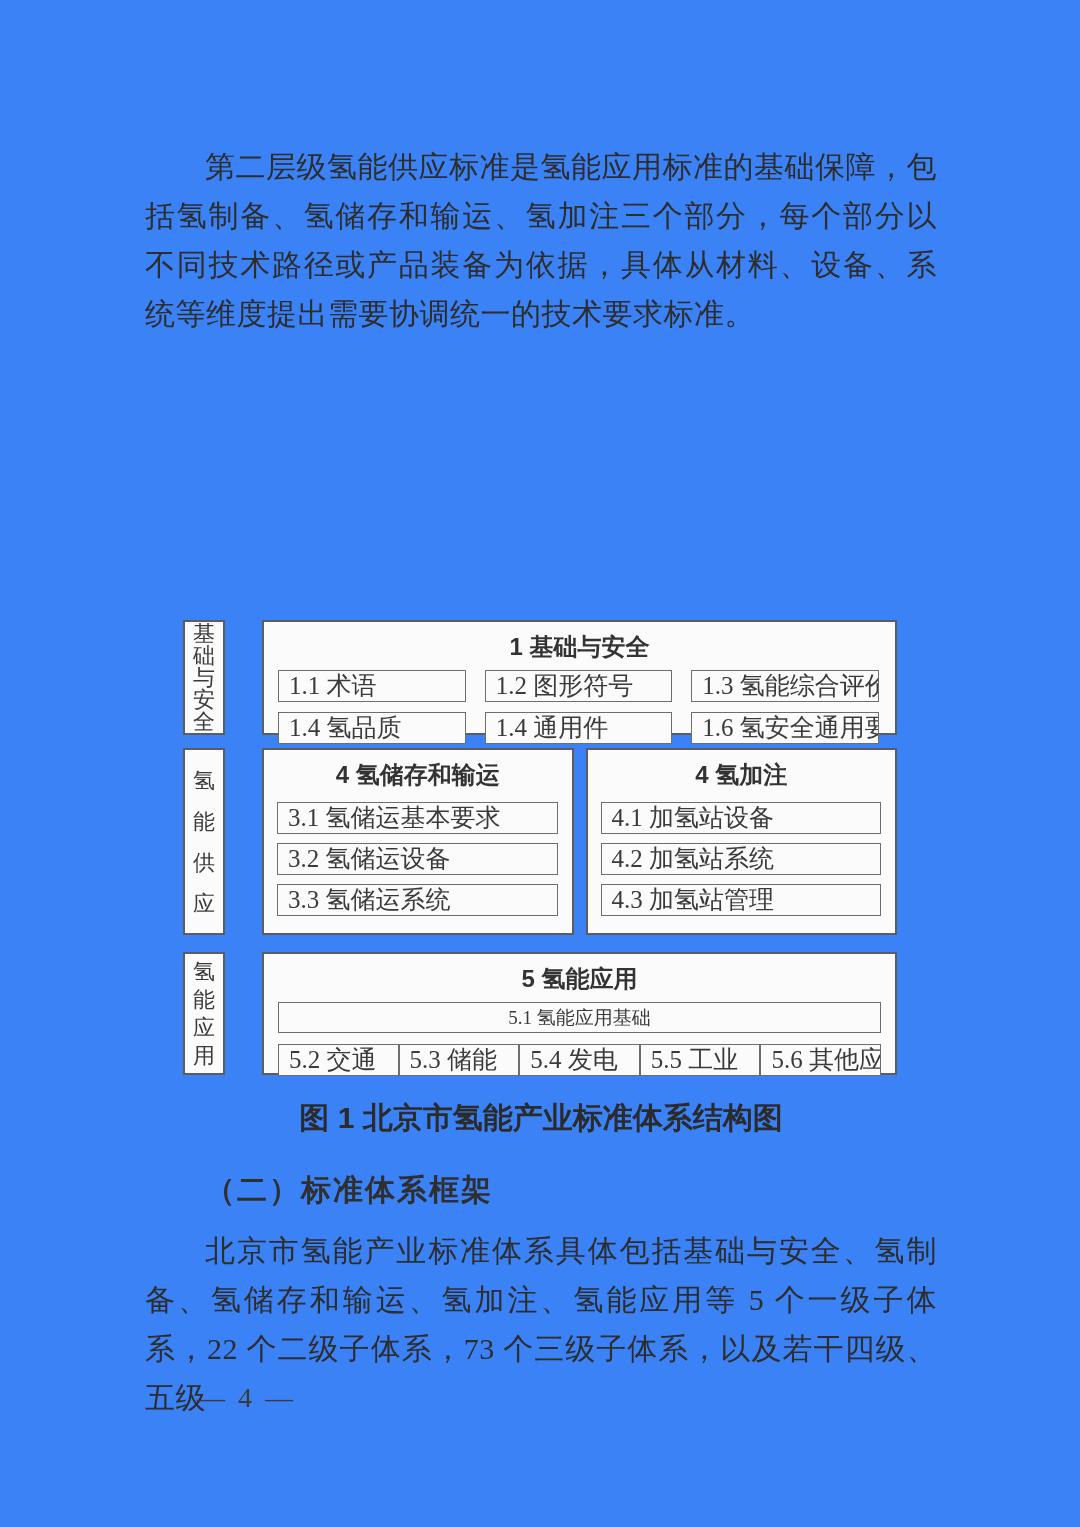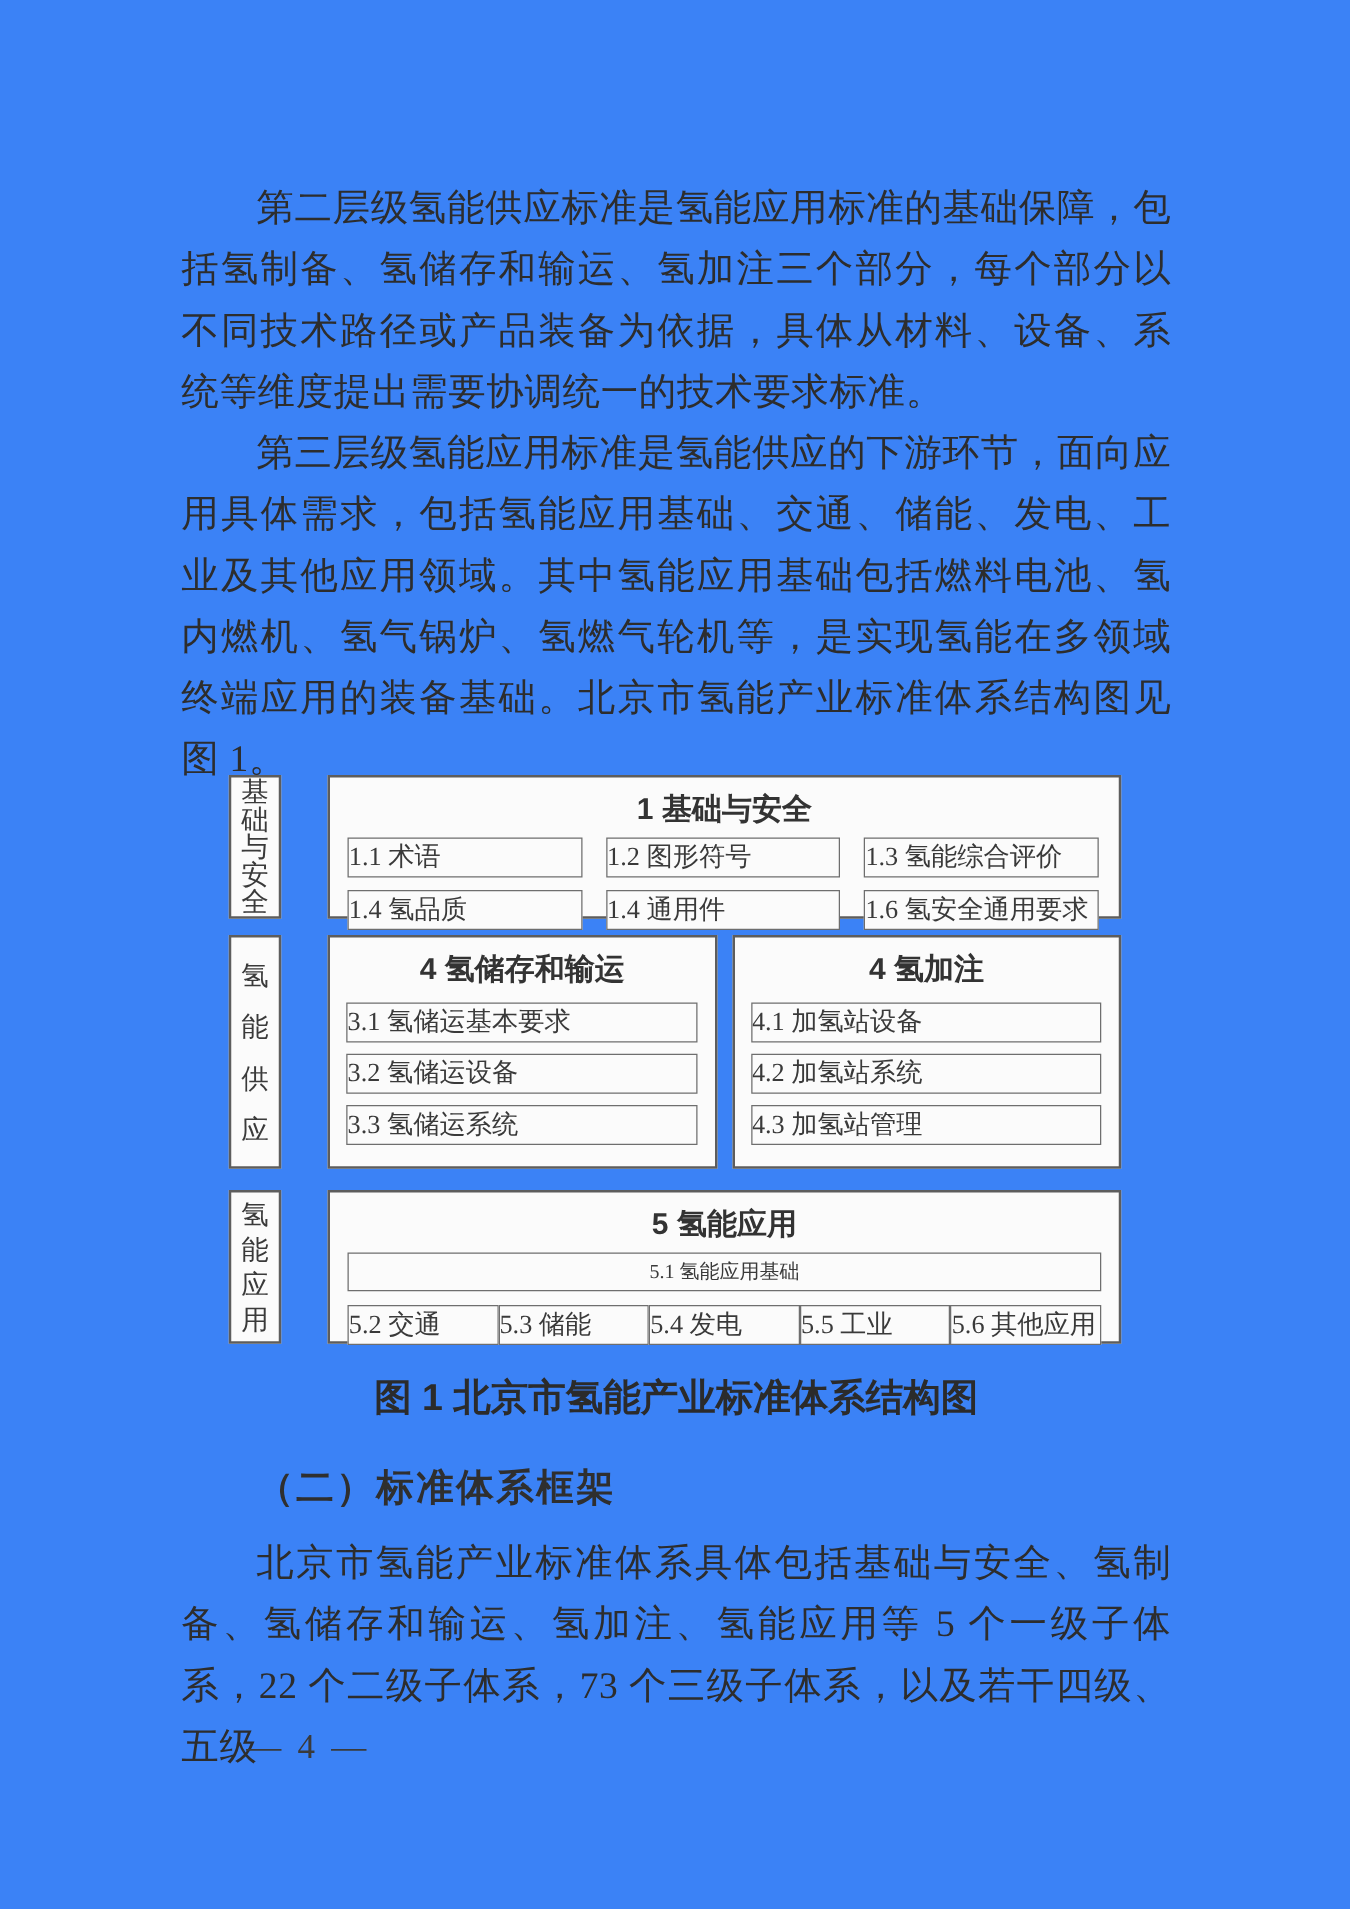--- a/index.html
+++ b/index.html
@@ -44,38 +44,38 @@
     flex:1;border:2px solid #5d5d5d;box-sizing:border-box;background:#fbfbfb;
     display:flex;flex-direction:column;min-width:0;
   }
   .box-title{
     text-align:center;font-family:"Liberation Sans","DejaVu Sans",sans-serif;
     font-weight:bold;font-size:24px;color:#333;margin-top:9px;flex:0 0 auto;
     white-space:nowrap;
   }
   .item{
     border:1.5px solid #6e6e6e;box-sizing:border-box;height:32px;line-height:29px;
-    font-size:21px;color:#3a3a3a;padding-left:0;
+    font-size:25px;color:#3a3a3a;padding-left:10px;
     white-space:nowrap;overflow:hidden;background:#fbfbfb;
   }
   
   .grid-3{
     display:grid;grid-template-columns:repeat(3,1fr);gap:10px 19px;
     padding:7px 16px 11px 14px;flex:1;align-content:space-between;
   }
   
   .three-cols{display:flex;gap:12px;flex:1;min-width:0;}
   .col-items{
     flex:1;display:flex;flex-direction:column;justify-content:space-evenly;
     padding:2px 14px 8px 13px;
   }
   
   .full-item{
     margin:7px 14px 0;border:1.5px solid #6e6e6e;height:32px;line-height:29px;
-    font-size:16px;text-align:center;color:#3a3a3a;box-sizing:border-box;
+    font-size:19px;text-align:center;color:#3a3a3a;box-sizing:border-box;
   }
   .five-row{display:flex;margin:11px 14px 12px;}
   .five-row .item{flex:1;}
   
   .caption{
     position:absolute;left:145px;top:1098px;width:792px;
     text-align:center;font-family:"Liberation Sans","DejaVu Sans",sans-serif;
     font-weight:bold;font-size:30px;color:#2b2b2b;
   }
   .heading{
@@ -88,21 +88,20 @@
     font-size:28px;color:#3a3a3a;letter-spacing:3px;white-space:nowrap;
   }
 </style>
 </head>
 <body>
 
 <div class="page">
 
   <p class="body-text p1">第二层级氢能供应标准是氢能应用标准的基础保障，包括氢制备、氢储存和输运、氢加注三个部分，每个部分以不同技术路径或产品装备为依据，具体从材料、设备、系统等维度提出需要协调统一的技术要求标准。</p>
 
-  <p class="body-text p2">第三层级氢能应用标准是氢能供应的下游环节，面向应用具体需求，包括氢能应用基础、交通、储能、发电、工业及其他应用领域。其中氢能应用基础包括燃料电池、氢内燃机、氢气锅炉、氢燃气轮机等，是实现氢能在多领域终端应用的装备基础。北京市氢能产业标准体系结构图见图 1。</p>
 
   <div class="figure">
 
     <div class="fig-row r1">
       <div class="side-label">
         <span>基础与安全</span>
       </div>
       <div class="main-box">
         <div class="box-title">1  基础与安全</div>
         <div class="grid-3">

